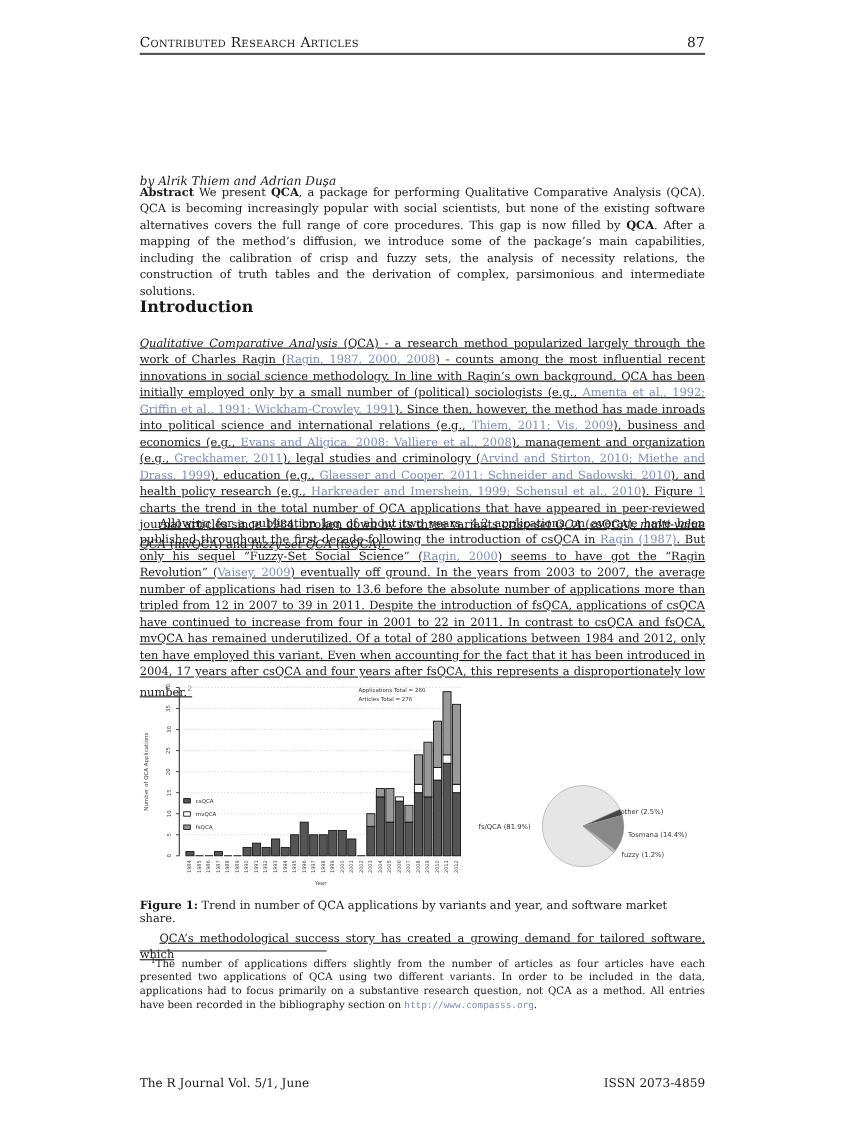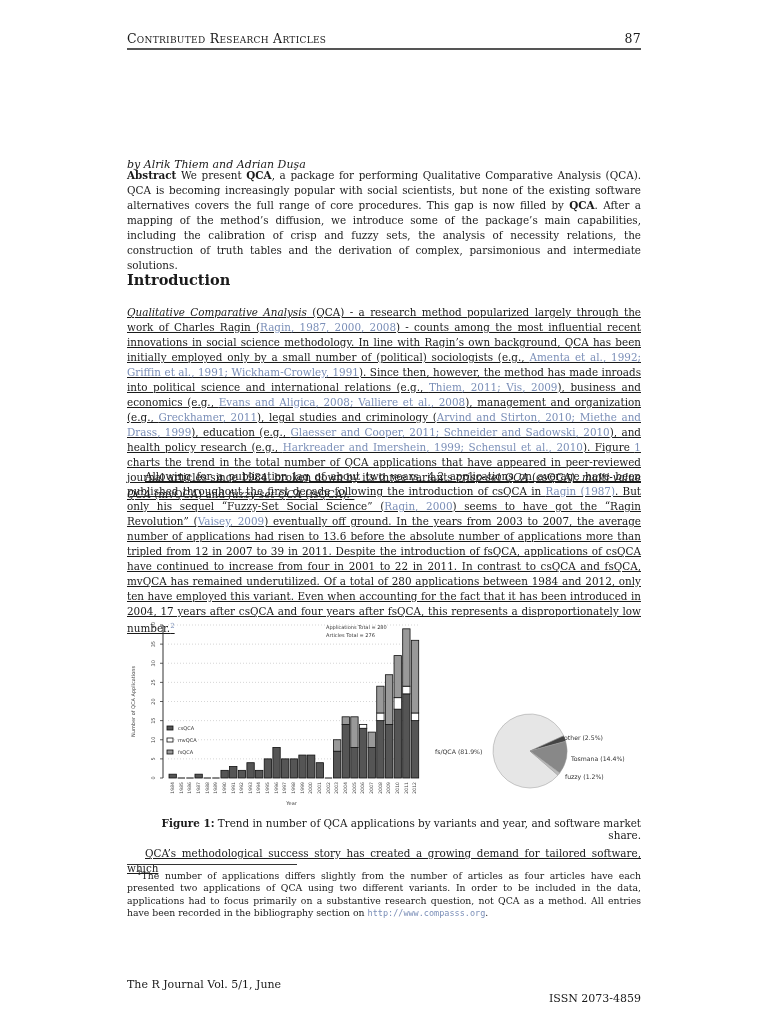--- a/index.html
+++ b/index.html
@@ -18,29 +18,29 @@
   .h2 { position: absolute; top: 271px; left: 0; font-weight: bold; font-size: 14.5px; }
   .body-text { position: absolute; left: 0; width: 514px; font-size: 10.4px; line-height: 15px;
                text-align: justify; text-decoration: underline; }
   .p1 { top: 305px; }
   .p2 { top: 469px; text-indent: 18px; }
   .cite { color: #7b8fb8; }
   .it { font-style: italic; }
   .b { font-weight: bold; }
   sup { font-size: 7px; color: #7b8fb8; }
   .figure { position: absolute; top: 618px; left: 0; width: 514px; height: 190px; }
-  .caption { position: absolute; top: 817px; left: 0; width: 514px; font-size: 10.4px; text-align: right; }
+  .caption { position: absolute; top: 817px; left: 0; width: 514px; font-size: 10.4px; text-align: left; }
   .p3 { top: 846px; text-indent: 18px; }
   .fn-rule { position: absolute; top: 864px; left: 0; width: 170px; height: 1px; background: #333; }
   .footnotes { position: absolute; top: 867px; left: 0; width: 514px; font-size: 9.3px; line-height: 12.2px;
                text-align: justify; }
   .footnotes .fn { text-indent: 10px; }
   .mono { font-family: "DejaVu Sans Mono", monospace; font-size: 8.5px; color: #7b8fb8; }
   .footer { position: absolute; top: 978px; left: 0; width: 514px; font-size: 11px; }
-  .footer .right { position: absolute; right: 0; top: 0; margin-top: 14px; }
+  .footer .right { position: absolute; right: 0; top: 0; }
 </style>
 </head>
 <body>
 
 <div class="page">
   <div class="running-head">
     <span>Contributed Research Articles</span>
     <span class="pg">87</span>
   </div>
   <div class="head-rule"></div>

